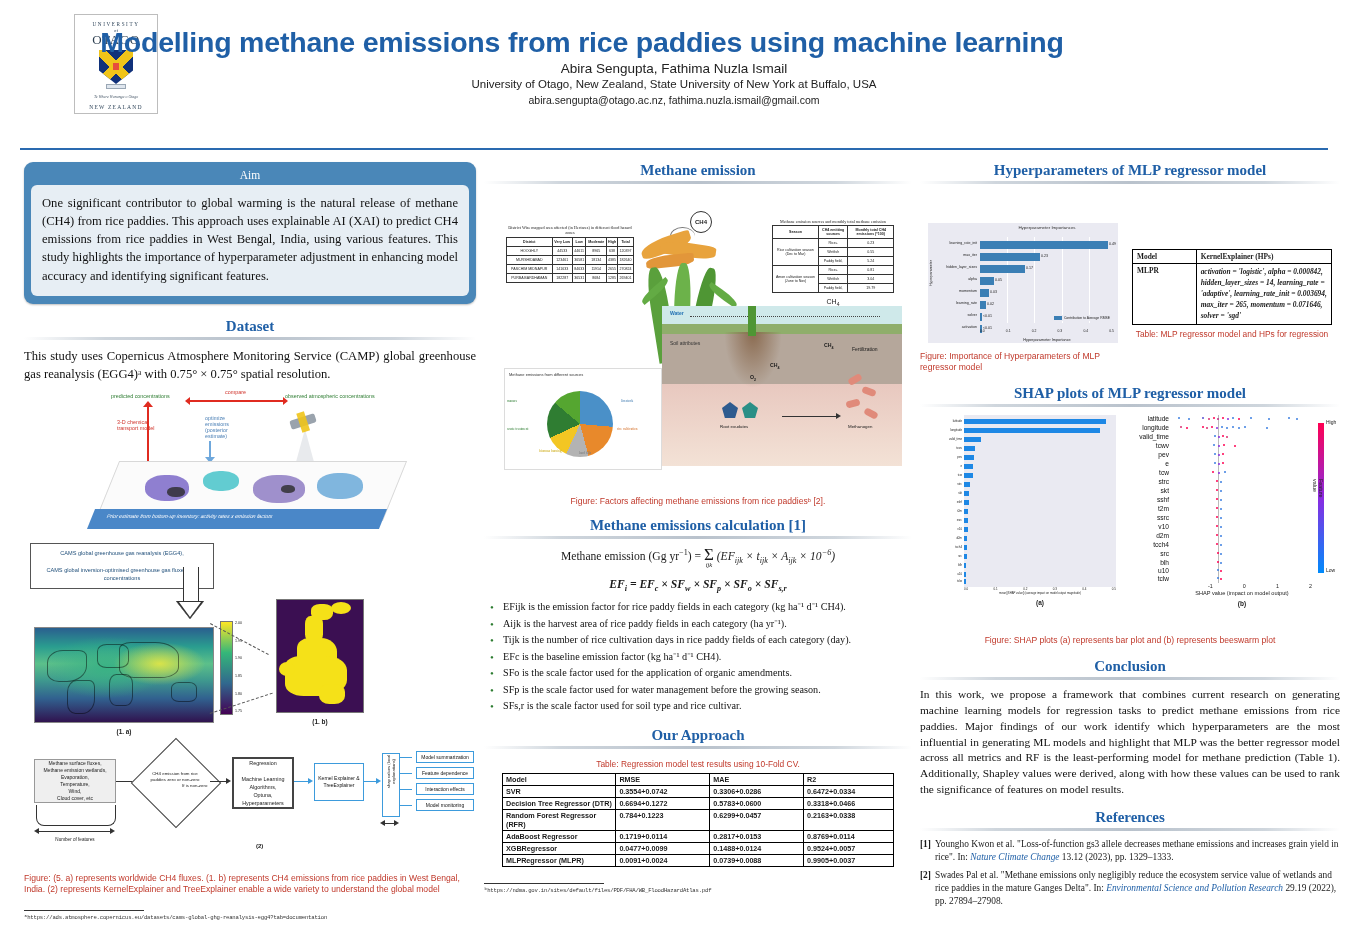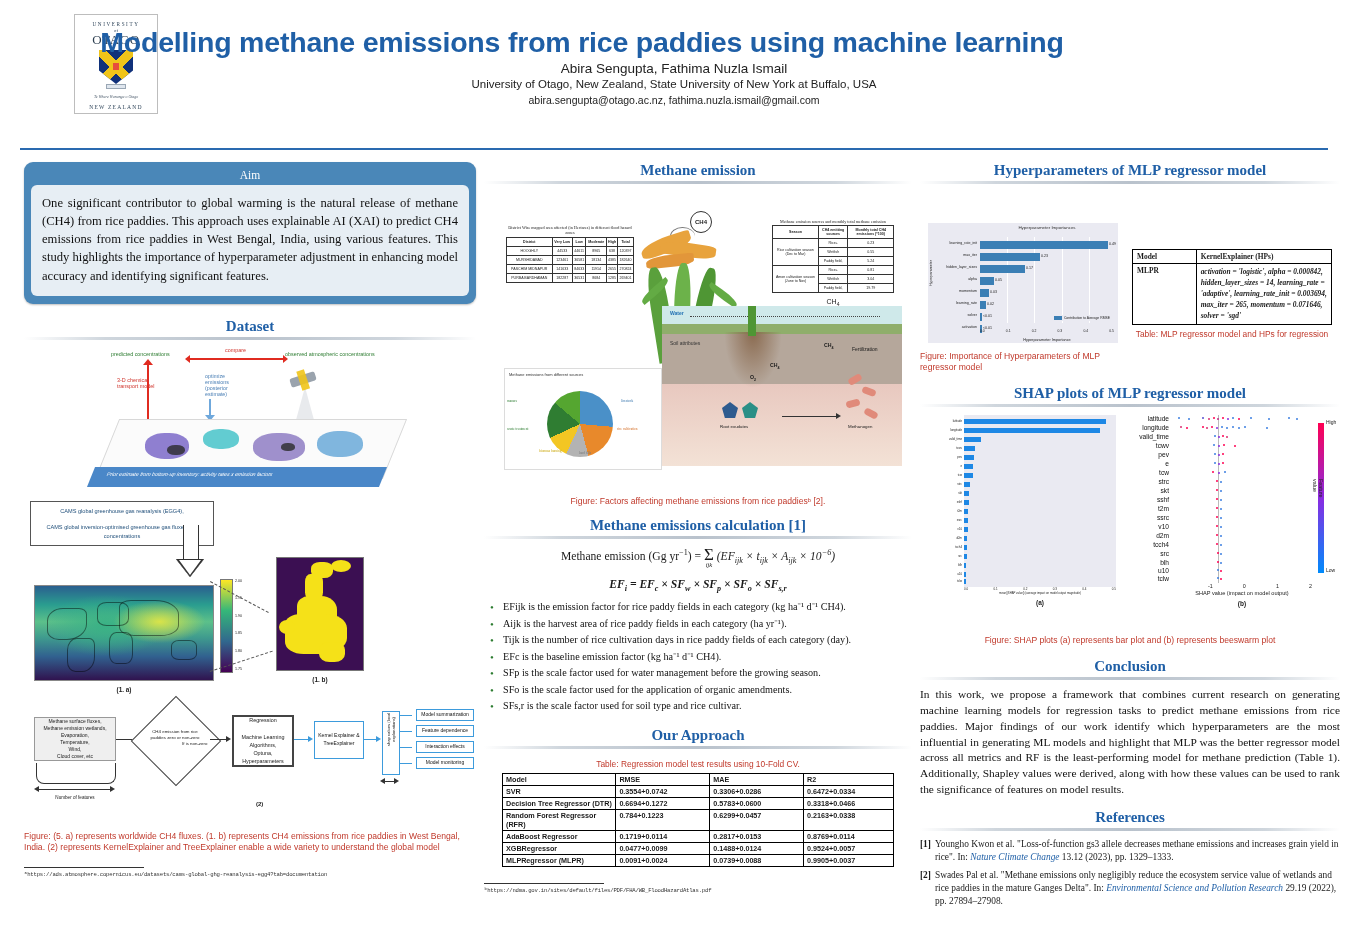--- a/index.html
+++ b/index.html
@@ -178,20 +178,21 @@
   <div class="col col-left">
 
     <div class="aimbox">
       <div class="cap">Aim</div>
       <div class="body">One significant contributor to global warming is the natural release of methane (CH4) from rice paddies. This approach uses explainable AI (XAI) to predict CH4 emissions from rice paddies in West Bengal, India, using various features. This study highlights the importance of hyperparameter adjustment in enhancing model accuracy and identifying significant features.</div>
     </div>
 
     <div style="height:14px"></div>
     <div class="sec-title">Dataset</div>
     <div class="sec-rule"></div>
+    <div class="para">This study uses Copernicus Atmosphere Monitoring Service (CAMP) global greenhouse gas reanalysis (EGG4)ᵃ with 0.75° × 0.75° spatial resolution.</div>
 
     <div class="cams">
       <div class="lbl" style="left:26px;top:4px;">predicted concentrations</div>
       <div class="lbl redlbl" style="left:140px;top:0px;">compare</div>
       <div class="lbl" style="left:200px;top:4px;">observed atmospheric concentrations</div>
       <div style="position:absolute;left:104px;top:11px;width:96px;height:2px;background:#e02b20;"></div>
       <div style="position:absolute;left:100px;top:8px;width:0;height:0;border-top:4px solid transparent;border-bottom:4px solid transparent;border-right:5px solid #e02b20;"></div>
       <div style="position:absolute;left:198px;top:8px;width:0;height:0;border-top:4px solid transparent;border-bottom:4px solid transparent;border-left:5px solid #e02b20;"></div>
 
       <div class="lbl redlbl" style="left:32px;top:30px;width:48px;">3-D chemical transport model</div>
@@ -504,22 +505,22 @@
     </div>
     <div class="formula" style="margin-top:9px;">
       <i><b>EF<sub>i</sub> = EF<sub>c</sub> × SF<sub>w</sub> × SF<sub>p</sub> × SF<sub>o</sub> × SF<sub>s,r</sub></b></i>
     </div>
 
     <ul class="defs">
       <li>EFijk is the emission factor for rice paddy fields in each category (kg ha⁻¹ d⁻¹ CH4).</li>
       <li>Aijk is the harvest area of rice paddy fields in each category (ha yr⁻¹).</li>
       <li>Tijk is the number of rice cultivation days in rice paddy fields of each category (day).</li>
       <li>EFc is the baseline emission factor (kg ha⁻¹ d⁻¹ CH4).</li>
+      <li>SFo is the scale factor used for the application of organic amendments.</li>
       <li>SFp is the scale factor used for water management before the growing season.</li>
-      <li>SFo is the scale factor used for the application of organic amendments.</li>
       <li>SFs,r is the scale factor used for soil type and rice cultivar.</li>
     </ul>
 
     <div style="height:12px"></div>
     <div class="sec-title">Our Approach</div>
     <div class="sec-rule"></div>
 
     <div class="tabcap" style="margin:10px 0 4px;">Table: Regression model test results using 10-Fold CV.</div>
     <div style="padding:0 18px;">
       <table class="grid">

